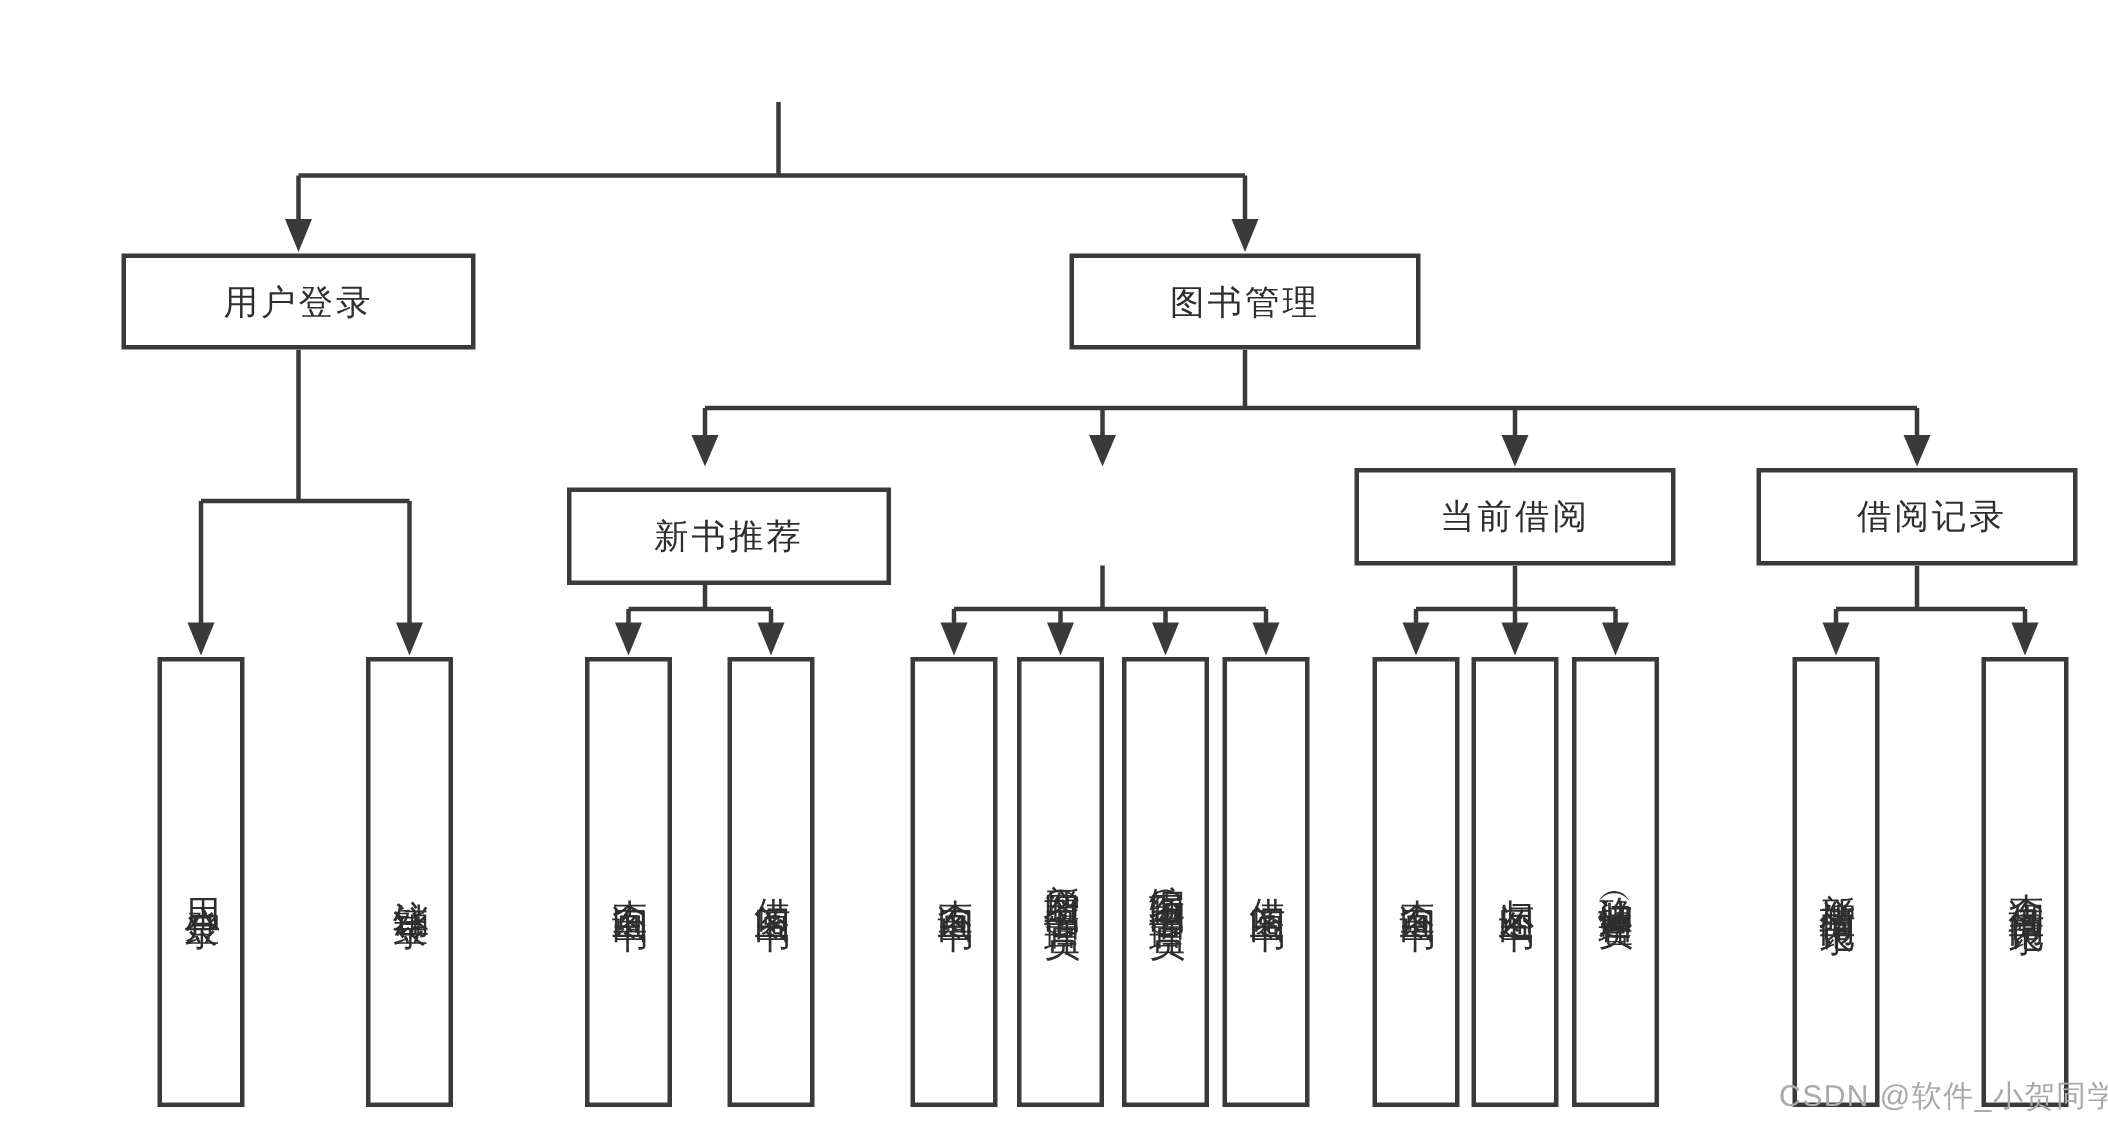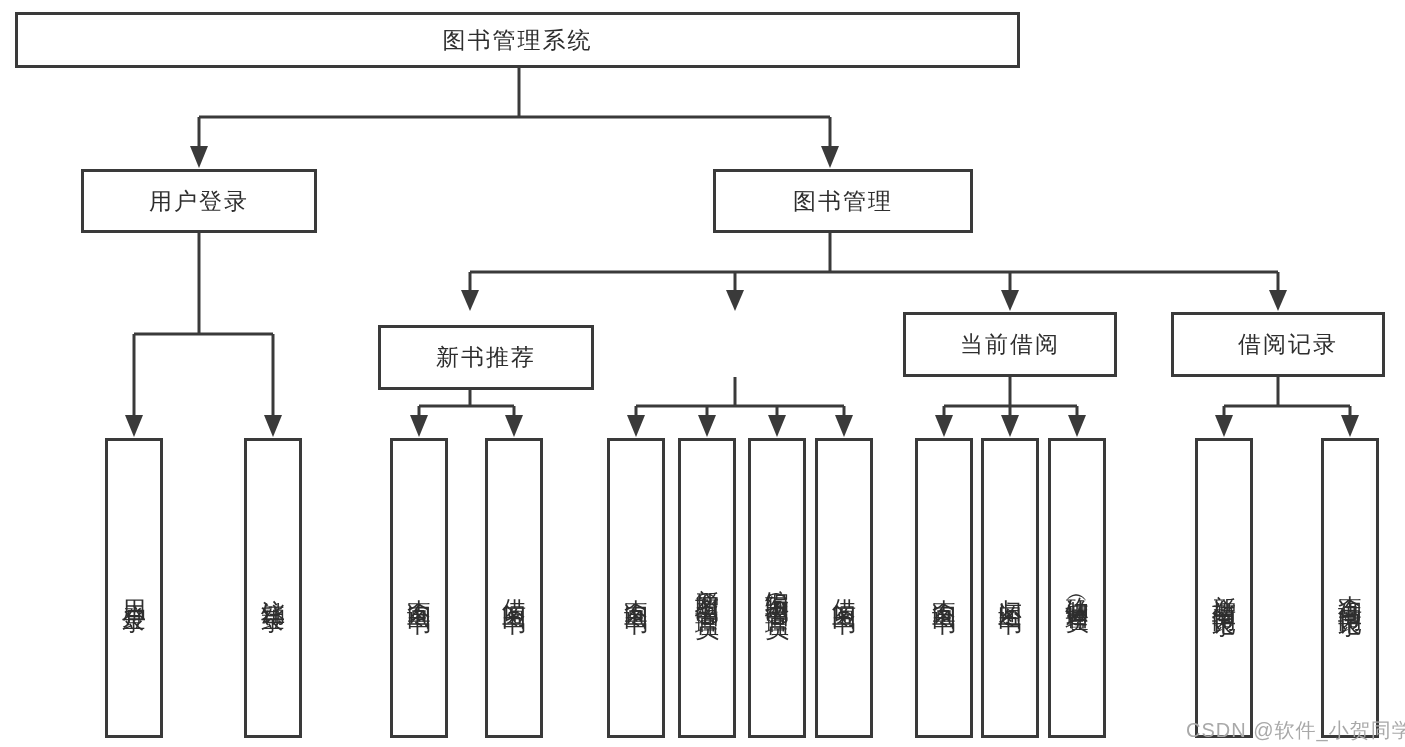--- a/index.html
+++ b/index.html
@@ -108,28 +108,25 @@
       <path d="M768 415 H786 L777 437 Z"></path>
       <path d="M835 415 H853 L844 437 Z"></path>
       <path d="M935 415 H953 L944 437 Z"></path>
       <path d="M1001 415 H1019 L1010 437 Z"></path>
       <path d="M1068 415 H1086 L1077 437 Z"></path>
       <path d="M1215 415 H1233 L1224 437 Z"></path>
       <path d="M1341 415 H1359 L1350 437 Z"></path>
     </g>
   </svg>
 
-  <div class="node" style="left:15px;top:12px;width:1005px;height:56px;">
-    <span>图书管理系统</span>
-  </div>
 
   <div class="node" style="left:81px;top:169px;width:236px;height:64px;">
     <span>用户登录</span>
   </div>
-  <div class="node" style="left:713px;top:169px;width:260px;height:64px;">
+  <div class="node" style="left:713px;top:169px;width:234px;height:64px;">
     <span>图书管理</span>
   </div>
 
   <div class="node" style="left:378px;top:312px;width:216px;height:65px;margin-top:13px;">
     <span>新书推荐</span>
   </div>
   <div class="node" style="left:903px;top:312px;width:214px;height:65px;">
     <span>当前借阅</span>
   </div>
   <div class="node" style="left:1171px;top:312px;width:214px;height:65px;padding-left:20px;">

